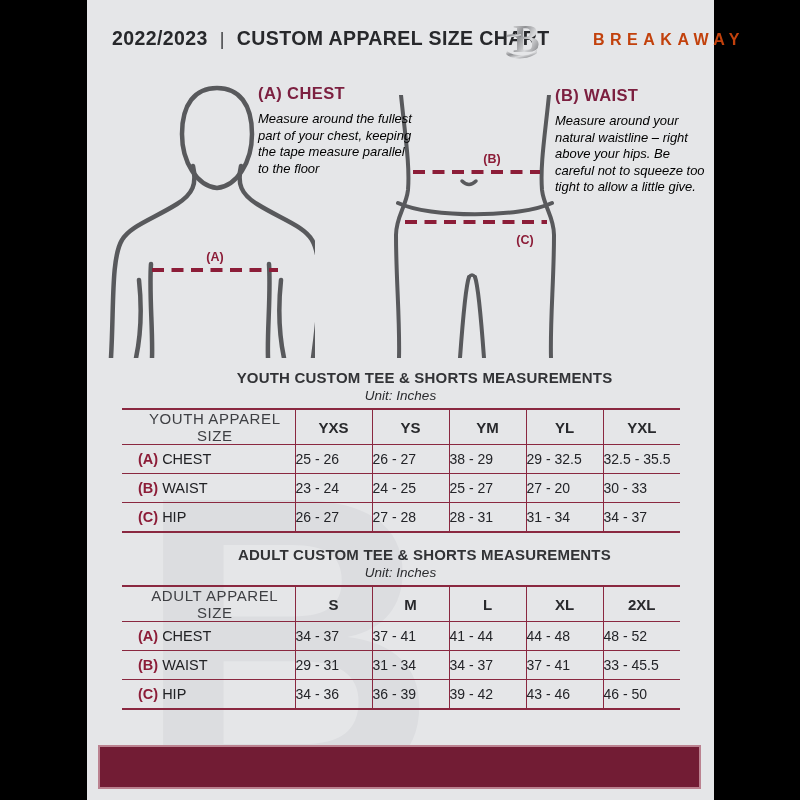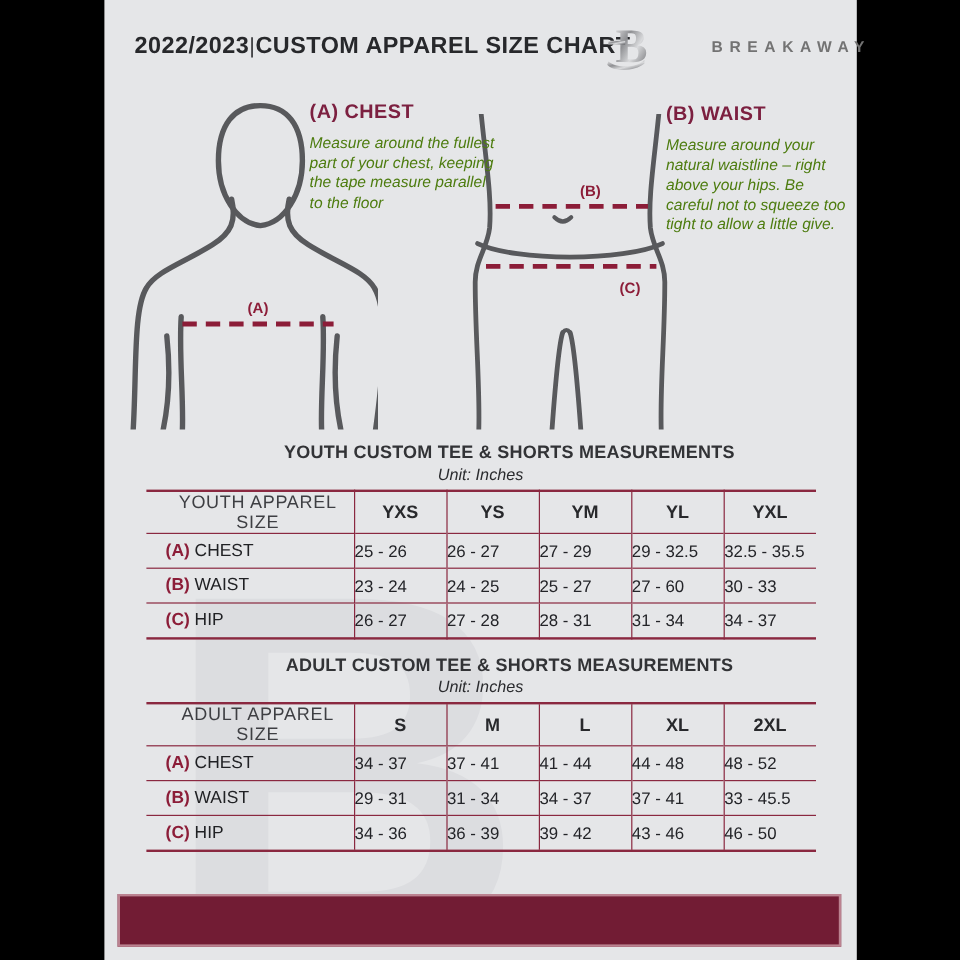--- a/index.html
+++ b/index.html
@@ -4,36 +4,36 @@
 <style>
   html,body{margin:0;padding:0;background:#000;}
   .canvas{position:relative;width:800px;height:800px;background:#000;overflow:hidden;
           font-family:"Liberation Sans",sans-serif;}
   .page{position:absolute;left:87px;top:0;width:627px;height:800px;background:#e5e6e8;}
 
   .watermark{position:absolute;left:48px;top:455px;font-size:420px;line-height:0.9;
              font-weight:bold;color:#dcdde0;z-index:0;user-select:none;}
 
   
-  .hdr{position:absolute;left:25px;top:27px;z-index:1;display:flex;align-items:baseline;gap:0;
+  .hdr{position:absolute;left:25px;top:27px;z-index:1;display:flex;align-items:baseline;gap:12px;
        font-weight:bold;font-size:19.5px;color:#27282b;letter-spacing:0.4px;font-stretch:condensed;white-space:nowrap;}
   .hdr .sep{font-weight:normal;color:#3a3b3e;font-size:18px;}
   .logo{position:absolute;left:414px;top:14px;z-index:1;}
-  .brand{position:absolute;left:479px;top:31px;z-index:1;font-size:13px;font-weight:bold;
-         letter-spacing:5.5px;color:#737373;white-space:nowrap;padding-left:27px;}
+  .brand{position:absolute;left:479px;top:31px;z-index:1;font-size:16px;font-weight:bold;
+         letter-spacing:5.5px;color:#c2410c;white-space:nowrap;padding-left:27px;}
 
   
   .fig{position:absolute;z-index:1;}
   #figure-upper{left:18px;top:82px;}
   #figure-lower{left:301px;top:95px;}
 
   
   .inst{position:absolute;z-index:2;}
   .inst h3{margin:0 0 8px 0;font-size:16.5px;font-weight:800;color:#7c2040;letter-spacing:0.4px;}
-  .inst p{margin:0;font-style:italic;font-size:13px;line-height:1.27;color:#4d7c0f;}
+  .inst p{margin:0;font-style:italic;font-size:13px;line-height:1.27;color:#000000;}
   #inst-a{left:171px;top:84px;width:160px;}
   #inst-b{left:468px;top:86px;width:154px;}
   #inst-c{left:469px;top:221px;width:160px;}
 
   
   .tbl-title{position:absolute;left:0;width:675px;z-index:1;text-align:center;
              font-weight:bold;font-size:15px;color:#323336;letter-spacing:0.2px;}
   .tbl-unit{position:absolute;left:0;width:627px;z-index:1;text-align:center;
             font-style:italic;font-size:13.5px;color:#2a2b2e;}
   #youth-title{top:369px;}  #youth-unit{top:388px;}
@@ -148,32 +148,32 @@
           <th>YXL</th>
         </tr>
       </thead>
       <tbody>
         <tr>
           <td class="label-col">
             <span class="rp">(A)</span><span>CHEST</span>
           </td>
           <td>25 - 26</td>
           <td>26 - 27</td>
-          <td>27 - 29</td>
+          <td>38 - 29</td>
           <td>29 - 32.5</td>
           <td>32.5 - 35.5</td>
         </tr>
         <tr>
           <td class="label-col">
             <span class="rp">(B)</span><span>WAIST</span>
           </td>
           <td>23 - 24</td>
           <td>24 - 25</td>
           <td>25 - 27</td>
-          <td>27 - 60</td>
+          <td>27 - 20</td>
           <td>30 - 33</td>
         </tr>
         <tr>
           <td class="label-col">
             <span class="rp">(C)</span><span>HIP</span>
           </td>
           <td>26 - 27</td>
           <td>27 - 28</td>
           <td>28 - 31</td>
           <td>31 - 34</td>

